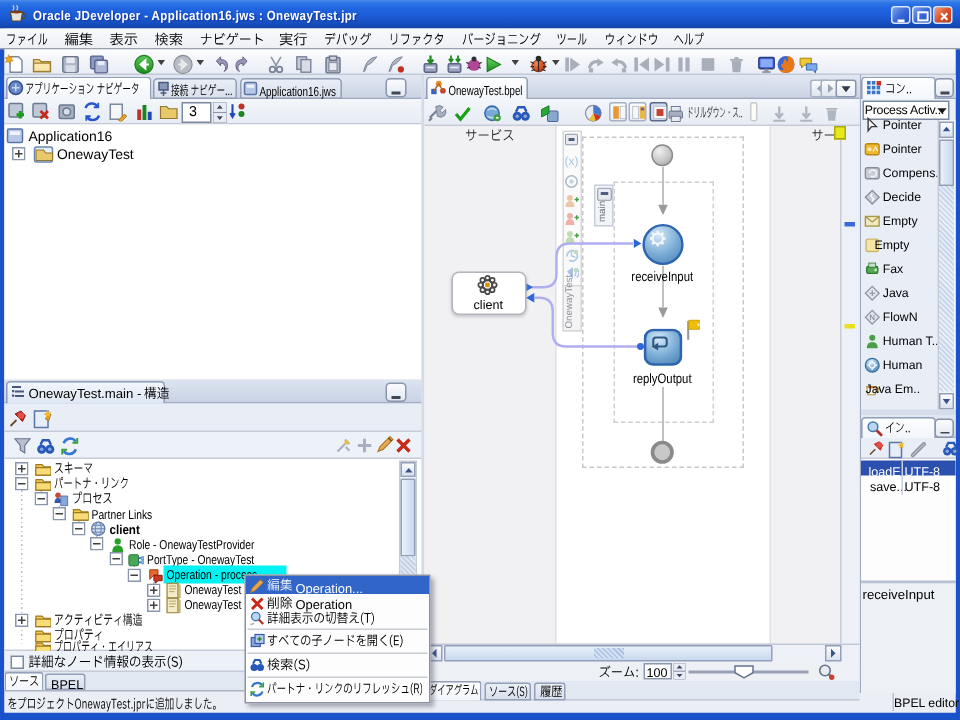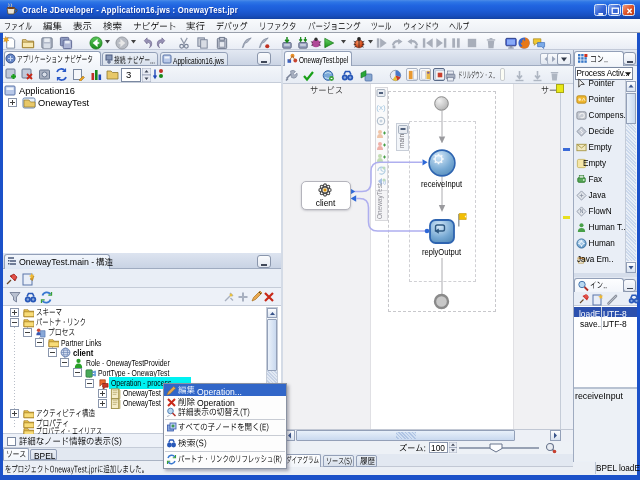--- a/index.html
+++ b/index.html
@@ -565,21 +565,21 @@
   </div>
 <div class="a" style="left:30px;top:449px;width:27px;height:11px;background:linear-gradient(180deg,#EAEFF6,#D8E0EC);border:1px solid #93A0B8;border-radius:2px 2px 0 0"></div>
 <div class="tb" style="left:34px;top:450.5px;font-size:8.4px">BPEL</div>
 <div class="a" style="left:3px;top:460px;width:634px;height:15px;background:#EBEFF5;border-top:1px solid #AAB4C4"></div>
 <div class="a" style="left:4.5px;top:464.5px;">
     <svg width="144" height="11" viewBox="0 0 144 11" style="display:block;overflow:visible">
       <path fill="#000" d="M5.5 7 5.5 7.5Q5.1 7.6 4.6 7.7Q4.1 7.7 3.7 7.7Q2.8 7.7 2.4 7.4Q2 7 2 6.3Q2 5.6 2.4 5.1Q2.8 4.6 3.8 4.1Q3.7 3.7 3.5 3.5Q3.4 3.3 3.1 3.3Q2.5 3.3 1.6 4.2Q1.5 4.5 1.3 4.7Q1.2 4.9 0.9 5.4L0.6 5.1Q1 4.2 1.4 3.4Q1.7 2.6 2 1.8Q1.2 1.8 0.6 1.7L0.7 1.1Q1.4 1.2 2.1 1.2Q2.3 0.6 2.4 0.1L2.9 0.2Q2.8 0.4 2.8 0.6Q2.7 0.8 2.7 0.9Q2.6 1.1 2.6 1.2Q4 1.2 5.1 1L5.1 1.6Q3.8 1.7 2.4 1.8Q2.1 3 1.7 3.8L1.7 3.8Q2.1 3.3 2.4 3Q2.8 2.7 3.2 2.7Q3.6 2.7 3.9 3Q4.1 3.4 4.2 3.9Q4.8 3.7 5.8 3.4L5.9 4Q4.9 4.3 4.2 4.5Q4.2 5.6 4.2 6.3L3.7 6.3Q3.8 5.5 3.8 4.7Q3.1 5.1 2.7 5.4Q2.4 5.8 2.4 6.3Q2.4 6.7 2.7 7Q3 7.2 3.7 7.2Q4.6 7.2 5.5 7Z M12.6 0.8Q12.6 1.3 12.4 1.6Q12.2 1.9 11.8 1.9Q11.6 1.9 11.5 1.9Q11.4 4.2 10.6 5.6Q9.8 7 8.2 7.6L8 7Q9 6.5 9.7 5.8Q10.3 5.2 10.6 4.2Q11 3.1 11 1.7H7.1V1.1H11Q11 1 11 0.8Q11 0.4 11.2 0.1Q11.4 -0.2 11.8 -0.2Q12.2 -0.2 12.4 0.1Q12.6 0.4 12.6 0.8ZM12.3 0.8Q12.3 0.5 12.1 0.4Q12 0.2 11.8 0.2Q11.6 0.2 11.5 0.4Q11.3 0.5 11.3 0.8V0.9Q11.3 1.2 11.5 1.3Q11.6 1.5 11.8 1.5Q12 1.5 12.1 1.3Q12.3 1.2 12.3 0.9Z M14.2 7.4H13.7V1H18.2V7.4H17.7V6.6H14.2ZM14.2 1.6V6H17.7V1.6Z M24.9 1.5Q24.6 0.7 24.2 0L24.6 -0.2Q25 0.5 25.2 1.2ZM24.2 1.9Q23.9 1.2 23.6 0.5L23.9 0.2Q24.3 1 24.5 1.7ZM22.2 2.2Q21.7 1.9 21.2 1.6Q20.7 1.3 20.3 1.1L20.4 0.5Q20.9 0.7 21.4 1Q21.9 1.3 22.4 1.7ZM20 7Q21.1 6.7 22 6.2Q22.8 5.6 23.4 4.6Q24 3.7 24.4 2.2L24.8 2.6Q24.1 4.8 23 6Q21.9 7.2 20.2 7.6ZM21.7 4.5Q21.2 4.2 20.7 3.9Q20.2 3.6 19.7 3.4L19.9 2.8Q20.3 3 20.9 3.3Q21.4 3.6 21.8 3.9Z M30.9 7.3H26.6V6.6H28.5V3.1H26.8V2.5H30.7V3.1H28.9V6.6H30.9Z M37.4 1.4Q37.3 3.8 36.3 5.4Q35.3 7 33.7 7.6L33.5 7Q35 6.4 35.8 5.2Q36.7 3.9 36.9 2.1H34.4Q34.2 2.6 33.8 3.1Q33.5 3.7 33 4.2L32.7 3.7Q33.4 3 33.9 2.1Q34.3 1.2 34.7 0.2L35.1 0.4Q34.9 1 34.7 1.4Z M43.6 5.3Q42.2 4.2 40.8 3.5V7.7H40.4V0.3H40.8V2.8Q42.4 3.6 43.8 4.7Z M45.1 4.1Q45.1 3 45.3 2.2Q45.6 1.5 46 1.1Q46.5 0.7 47.1 0.7Q47.7 0.7 48.1 1.1Q48.6 1.5 48.8 2.2Q49 3 49 4.1Q49 5.2 48.8 6Q48.6 6.7 48.1 7.1Q47.7 7.5 47.1 7.5Q46.5 7.5 46 7.1Q45.6 6.7 45.3 6Q45.1 5.2 45.1 4.1ZM48.5 4.6V3.6Q48.5 2.9 48.3 2.4Q48.1 1.9 47.8 1.6Q47.5 1.4 47.1 1.4Q46.7 1.4 46.3 1.6Q46 1.9 45.8 2.4Q45.7 2.9 45.7 3.6V4.6Q45.7 5.3 45.8 5.8Q46 6.3 46.3 6.6Q46.7 6.8 47.1 6.8Q47.5 6.8 47.8 6.6Q48.1 6.3 48.3 5.8Q48.5 5.3 48.5 4.6Z M50 7.4V2.5H50.5V3.3H50.6Q50.8 2.4 51.5 2.4Q52.1 2.4 52.4 2.9Q52.7 3.4 52.7 4.3V7.4H52.2V4.4Q52.2 3.7 52 3.4Q51.8 3.1 51.4 3.1Q51 3.1 50.8 3.3Q50.5 3.6 50.5 4V7.4Z M53.6 5Q53.6 4.2 53.8 3.6Q53.9 3 54.3 2.7Q54.6 2.4 55.1 2.4Q55.6 2.4 55.9 2.7Q56.2 3 56.4 3.6Q56.6 4.1 56.6 4.8V5.1H54.1V5.4Q54.1 6 54.4 6.5Q54.7 6.9 55.1 6.9Q55.5 6.9 55.7 6.7Q56 6.4 56.1 6L56.5 6.4Q56.3 6.9 55.9 7.2Q55.6 7.5 55.1 7.5Q54.6 7.5 54.3 7.2Q53.9 6.9 53.8 6.3Q53.6 5.7 53.6 5ZM54.1 4.6H56V4.5Q56 3.8 55.8 3.4Q55.5 3 55.1 3Q54.7 3 54.4 3.4Q54.1 3.9 54.1 4.5Z M58.7 7.4H58L57.1 2.5H57.6L58 4.8L58.4 6.8H58.4L58.8 4.8L59.2 2.5H59.7L60.2 4.8L60.6 6.8H60.6L60.9 4.8L61.3 2.5H61.8L60.9 7.4H60.3L59.8 5L59.5 3.5H59.5L59.2 5Z M62.4 6Q62.4 5.3 62.7 5Q63.1 4.6 63.8 4.6H64.5V4.1Q64.5 3.6 64.3 3.3Q64.1 3 63.7 3Q63.1 3 62.8 3.8L62.5 3.4Q62.6 2.9 63 2.7Q63.3 2.4 63.7 2.4Q64.3 2.4 64.7 2.8Q65 3.3 65 4.1V6.8H65.4V7.4H65.2Q64.6 7.4 64.6 6.6H64.5Q64.4 7 64.1 7.3Q63.9 7.5 63.5 7.5Q63 7.5 62.7 7.1Q62.4 6.7 62.4 6ZM64.5 6V5.2H63.8Q63.3 5.2 63.1 5.4Q62.9 5.5 62.9 5.9V6.1Q62.9 6.5 63.1 6.7Q63.3 6.9 63.6 6.9Q64 6.9 64.3 6.6Q64.5 6.4 64.5 6Z M66.2 9.3V8.7H66.8L67.1 7.6L65.8 2.5H66.3L67.1 5.9L67.3 6.7H67.3L67.5 5.9L68.3 2.5H68.9L67.3 8.6Q67.2 8.9 67.1 9Q67 9.2 66.9 9.2Q66.8 9.3 66.5 9.3Z M72.7 0.8V1.5H71.2V7.4H70.6V1.5H69.1V0.8Z M73.1 5Q73.1 4.2 73.3 3.6Q73.5 3 73.9 2.7Q74.2 2.4 74.7 2.4Q75.1 2.4 75.5 2.7Q75.8 3 76 3.6Q76.2 4.1 76.2 4.8V5.1H73.7V5.4Q73.7 6 74 6.5Q74.2 6.9 74.7 6.9Q75 6.9 75.3 6.7Q75.6 6.4 75.7 6L76.1 6.4Q75.9 6.9 75.5 7.2Q75.2 7.5 74.7 7.5Q74.2 7.5 73.9 7.2Q73.5 6.9 73.3 6.3Q73.1 5.7 73.1 5ZM73.7 4.6H75.6V4.5Q75.6 3.8 75.4 3.4Q75.1 3 74.7 3Q74.2 3 74 3.4Q73.7 3.9 73.7 4.5Z M76.7 6.6 77.1 6.1Q77.3 6.5 77.6 6.7Q77.8 6.9 78.1 6.9Q78.5 6.9 78.7 6.7Q78.9 6.5 78.9 6.1Q78.9 5.8 78.7 5.6Q78.6 5.4 78.3 5.3L78 5.2Q76.9 5 76.9 3.8Q76.9 3.1 77.2 2.8Q77.6 2.4 78.1 2.4Q78.5 2.4 78.8 2.6Q79.1 2.8 79.3 3.2L79 3.6Q78.8 3.4 78.6 3.2Q78.4 3 78.1 3Q77.7 3 77.5 3.2Q77.4 3.4 77.4 3.8Q77.4 4.2 77.5 4.3Q77.7 4.5 78 4.6L78.3 4.6Q78.9 4.7 79.1 5.1Q79.4 5.4 79.4 6Q79.4 6.7 79 7.1Q78.7 7.5 78.1 7.5Q77.6 7.5 77.3 7.3Q77 7 76.7 6.6Z M81.1 7.4Q80.8 7.4 80.7 7.2Q80.5 7 80.5 6.6V3.2H79.9V2.5H80.3Q80.4 2.5 80.5 2.4Q80.6 2.3 80.6 2.1V1.2H81V2.5H81.8V3.2H81V6.8H81.7V7.4Z M82.6 7V6.9Q82.6 6.6 82.7 6.5Q82.8 6.4 83 6.4Q83.2 6.4 83.3 6.5Q83.4 6.6 83.4 6.9V7Q83.4 7.2 83.3 7.4Q83.2 7.5 83 7.5Q82.8 7.5 82.7 7.4Q82.6 7.2 82.6 7Z M84.4 0.9V0.8Q84.4 0.6 84.5 0.5Q84.6 0.4 84.7 0.4Q84.9 0.4 85 0.5Q85.1 0.6 85.1 0.8V0.9Q85.1 1.1 85 1.2Q84.9 1.4 84.7 1.4Q84.6 1.4 84.5 1.2Q84.4 1.1 84.4 0.9ZM83.9 9.3V8.7H84.5V2.5H85V8.2Q85 8.7 84.8 9Q84.6 9.3 84.3 9.3Z M86.2 9.3V2.5H86.7V3.3H86.7Q87 2.4 87.7 2.4Q88.1 2.4 88.4 2.7Q88.8 3 88.9 3.6Q89.1 4.2 89.1 5Q89.1 5.7 88.9 6.3Q88.8 6.9 88.4 7.2Q88.1 7.5 87.7 7.5Q87.3 7.5 87.1 7.3Q86.8 7.1 86.7 6.6H86.7V9.3ZM88.6 5.4V4.6Q88.6 3.9 88.3 3.5Q88 3.1 87.6 3.1Q87.2 3.1 86.9 3.3Q86.7 3.6 86.7 4V5.9Q86.7 6.3 86.9 6.6Q87.2 6.9 87.6 6.9Q88 6.9 88.3 6.5Q88.6 6.1 88.6 5.4Z M90 7.4V2.5H90.5V3.4H90.6Q90.7 3 90.9 2.8Q91.2 2.5 91.6 2.5H91.8V3.3H91.5Q91.1 3.3 90.8 3.5Q90.5 3.7 90.5 4.1V7.4Z M93.1 7.5Q92.9 6 92.9 4.7Q92.9 2.7 93.3 0.4L93.7 0.5Q93.5 1.6 93.5 2.7Q93.4 3.8 93.4 4.8Q93.4 5.7 93.4 6.4H93.5Q93.5 5.9 93.6 5.5Q93.7 5.1 93.8 4.5L94.2 4.8Q93.9 5.6 93.8 6.1Q93.7 6.6 93.6 7Q93.6 7.2 93.6 7.3Q93.6 7.3 93.6 7.5ZM94.7 1.6Q95.4 1.5 96.1 1.4Q96.9 1.4 97.6 1.4V2Q96.9 2 96.1 2.1Q95.4 2.1 94.8 2.3ZM95.1 4 95.5 4.2Q95.2 5 95.2 5.5Q95.2 6 95.5 6.2Q95.7 6.5 96.3 6.5Q97 6.5 97.6 6.3L97.7 6.9Q97.4 7 97 7Q96.6 7.1 96.3 7.1Q95.5 7.1 95.1 6.7Q94.8 6.3 94.8 5.6Q94.8 4.9 95.1 4Z M104.1 6.3H100.7V0.6H101.9Q102.1 0.3 102.2 -0.2L102.6 -0.1Q102.5 0.3 102.4 0.6H104V2.9H101.1V3.9H104.1ZM99.9 2.2Q99.3 1.1 98.8 0.4L99.1 0Q99.3 0.4 99.6 0.9Q99.9 1.4 100.2 1.9ZM103.6 2.4V1.1H101.1V2.4ZM104.5 7.3 104.4 7.9H101.2Q100.5 7.9 100.1 7.5Q99.7 7.1 99.6 6.4H99.6Q99.6 7.4 98.7 8L98.5 7.5Q99 7.2 99.2 6.8Q99.4 6.4 99.4 5.7V3.7H98.6V3.2H99.8V5.7Q99.8 6.5 100.2 6.9Q100.6 7.3 101.2 7.3ZM101.1 4.4V5.8H103.7V4.4Z M106.4 -0.1V1.4H107.8Q107.8 5.2 107.7 6.7Q107.6 7.4 107.4 7.6Q107.3 7.9 106.8 7.9H106.3L106.2 7.3H106.8Q106.9 7.3 107 7.3Q107.1 7.2 107.2 7.1Q107.2 6.9 107.3 6.6Q107.4 5.3 107.4 2H106.4Q106.4 4.2 106.1 5.6Q105.8 7.1 105.2 8.1L104.9 7.7Q105.5 6.8 105.7 5.4Q106 4.1 106 2H105V1.4H106V-0.1ZM108.4 8.1V0.7H110.6V8.1H110.2V7.4H108.8V8.1ZM108.8 1.3V6.9H110.2V1.3Z M112.8 0.2 113.3 0.2 113.1 4.9Q113 7 114.3 7Q115 7 115.5 6.2Q116 5.5 116.3 4L116.7 4.2Q116.4 5.8 115.8 6.7Q115.2 7.6 114.3 7.6Q113.5 7.6 113 6.9Q112.6 6.2 112.7 4.9Z M122.9 7.4Q121.9 6.4 121 5.9V6.4Q121 7.8 119.8 7.8Q119.2 7.8 118.8 7.4Q118.5 7 118.5 6.3Q118.5 5.7 118.8 5.3Q119.2 5 119.8 5Q120.1 5 120.6 5.1V3.8Q119.7 3.8 118.5 3.7L118.6 3.2Q119.3 3.2 120.6 3.2V1.9Q119.7 1.9 118.3 1.8L118.4 1.2Q119.6 1.3 120.6 1.3V0.2H121V1.3Q122.1 1.3 123 1.2L123.1 1.7Q122 1.9 121 1.9V3.2Q122.1 3.2 122.9 3.1L122.9 3.7Q122.2 3.8 121 3.8V5.3Q122 5.8 123.1 6.9ZM120.6 5.7Q120.1 5.5 119.8 5.5Q119.4 5.5 119.2 5.7Q119 6 119 6.3Q119 6.7 119.2 7Q119.4 7.2 119.8 7.2Q120.1 7.2 120.4 7Q120.6 6.8 120.6 6.4Z M125.6 0.2 126.1 0.2 125.9 4.9Q125.8 7 127.1 7Q127.8 7 128.3 6.2Q128.8 5.5 129 4L129.5 4.2Q129.2 5.8 128.6 6.7Q128 7.6 127.1 7.6Q126.2 7.6 125.8 6.9Q125.4 6.2 125.4 4.9Z M134 2Q133.3 2.1 132.5 2.2Q132.1 4.9 131.5 7.5L131 7.3Q131.7 5 132.1 2.2L131.5 2.2L130.9 2.2V1.6Q131.1 1.6 131.5 1.6Q131.9 1.6 132.2 1.6Q132.3 1 132.3 0.1L132.8 0.2Q132.7 0.6 132.6 1.6Q133.4 1.5 134 1.4ZM133.5 3.1Q134.7 2.9 135.9 2.8L135.9 3.4Q134.7 3.4 133.5 3.7ZM136.1 7.3Q135.8 7.4 135.3 7.4Q134.9 7.5 134.6 7.5Q133.8 7.5 133.5 7.1Q133.1 6.8 133.1 6.1Q133.1 5.5 133.3 4.8L133.7 5Q133.5 5.6 133.5 6Q133.5 6.9 134.6 6.9Q135.3 6.9 136 6.7Z M137 6.8Q137 6.2 137.2 5.8Q137.5 5.5 137.9 5.5Q138.3 5.5 138.6 5.8Q138.8 6.2 138.8 6.8Q138.8 7.4 138.6 7.7Q138.3 8.1 137.9 8.1Q137.5 8.1 137.2 7.7Q137 7.4 137 6.8ZM138.4 6.9V6.7Q138.4 6.3 138.3 6.2Q138.1 6 137.9 6Q137.7 6 137.5 6.2Q137.4 6.3 137.4 6.7V6.9Q137.4 7.2 137.5 7.4Q137.7 7.6 137.9 7.6Q138.1 7.6 138.3 7.4Q138.4 7.2 138.4 6.9Z"></path>
     </svg>
   </div>
 <div class="a" style="left:595px;top:461px;width:1px;height:13px;background:#B8C2D2"></div>
-<div class="tb" style="left:596px;top:464px;font-size:8.2px;white-space:nowrap">BPEL loadE</div>
+<div class="tb" style="left:596px;top:464px;font-size:8.2px;white-space:nowrap">BPEL editor</div>
 <div class="a" style="left:281px;top:50px;width:2px;height:410px;background:#D4DBE6"></div>
 <div class="a" style="left:573px;top:50px;width:1px;height:412px;background:#9FABC0"></div>
 <div class="a" style="left:283px;top:50px;width:290px;height:417px;background:#EDF1F8"></div>
 <div class="a" style="left:283px;top:50px;width:290px;height:16px;background:linear-gradient(180deg,#E2E8F2,#CBD4E4);border-bottom:1px solid #9FABC0"></div>
 <div class="a" style="left:284px;top:51px;width:68px;height:15px;background:linear-gradient(180deg,#FDFEFF,#F2F5FA);border:1px solid #93A0B8;border-bottom:none;border-radius:3px 3px 0 0"></div>
 <svg class="a" style="left:286px;top:53px" width="12" height="12" viewBox="0 0 12 12">
     <circle cx="6.5" cy="2.8" r="2" fill="#E89028"></circle>
     <circle cx="9.3" cy="7.5" r="1.9" fill="#C84030"></circle>
     <rect x="1.5" y="6.2" width="3.6" height="3.6" fill="#3860C0"></rect>
     <path d="M6.5 2.8 L9.3 7.5 M6.5 2.8 L3.3 7.5" stroke="#B06828" stroke-width=".9" fill="none"></path>

